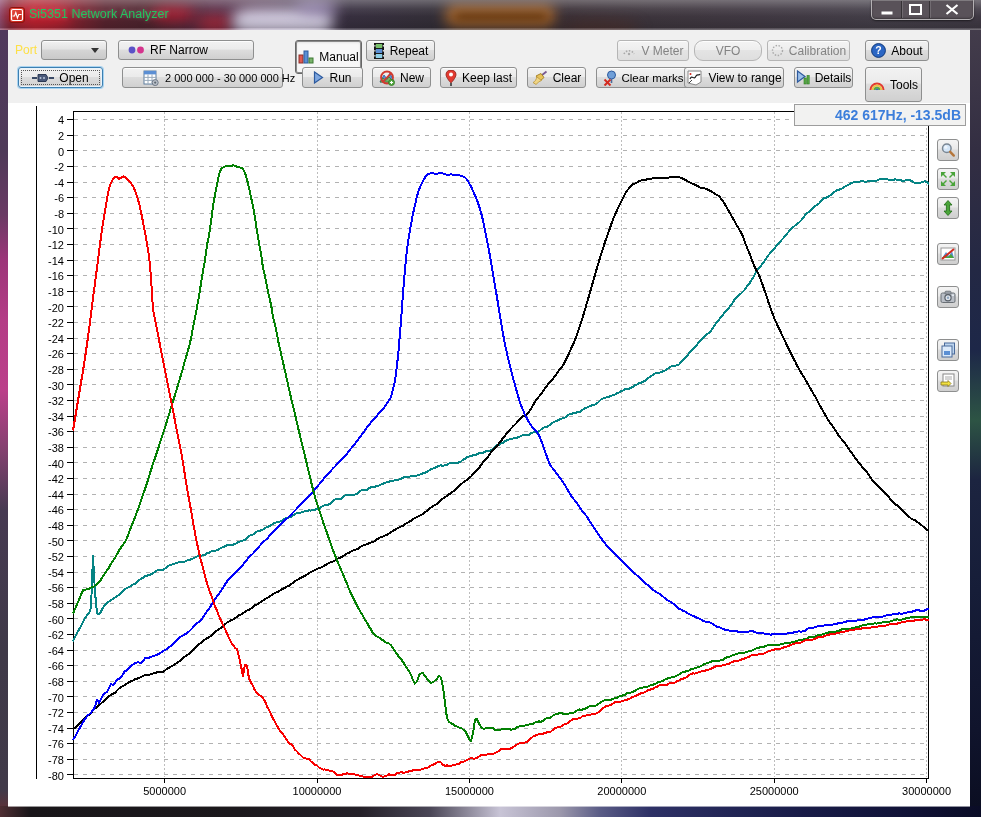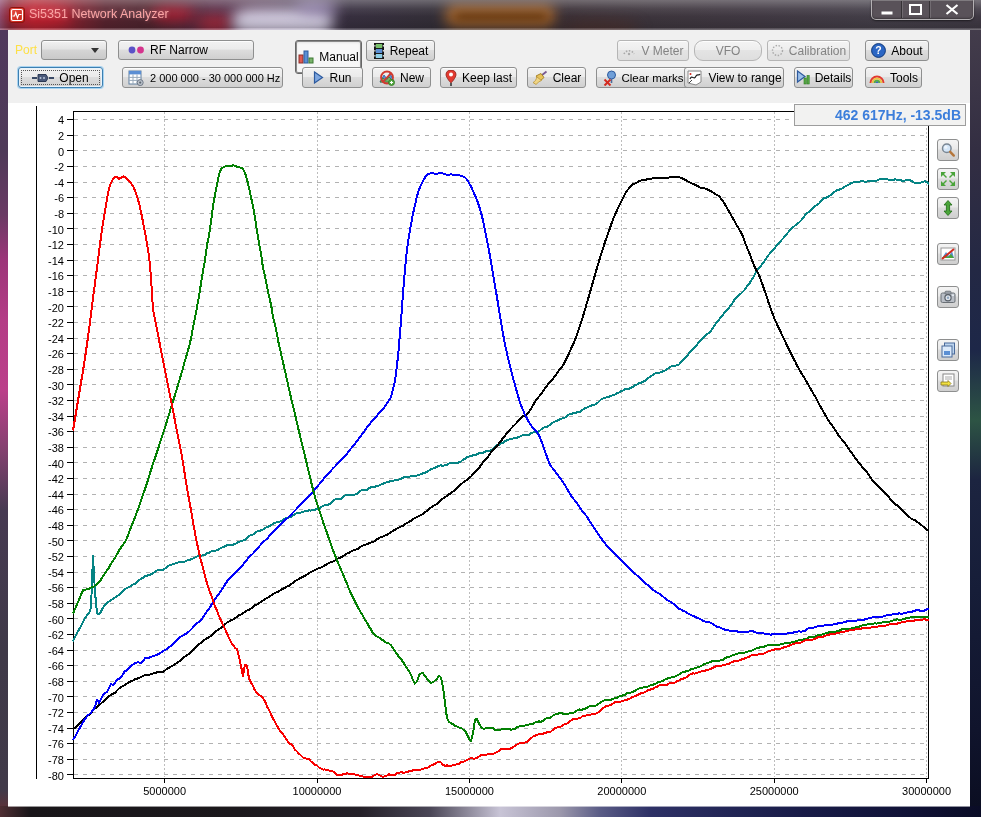--- a/index.html
+++ b/index.html
@@ -346,21 +346,21 @@
     <span style="position:absolute;left:2px;top:2px;right:2px;bottom:2px;border:1px dotted #555;border-radius:1px;"></span>
   <svg class="ic" width="22" height="10" viewBox="0 0 22 10">
     <line x1="0" y1="5" x2="5" y2="5" stroke="#3a4a66" stroke-width="2"></line>
     <line x1="17" y1="5" x2="22" y2="5" stroke="#3a4a66" stroke-width="2"></line>
     <path d="M6 1.5 L14 1.5 L16 5 L14 8.5 L6 8.5 Z" fill="#49597a" stroke="#2c3a55" stroke-width="1"></path>
     <circle cx="8.5" cy="5" r="1" fill="#b8c4d8"></circle>
       <circle cx="12" cy="5" r="1" fill="#b8c4d8"></circle>
   </svg>
   <span>Open</span>
 </div>
-<div class="btn" style="left:122px;top:67px;width:161px;height:21px;justify-content:flex-start;padding-left:5px;gap:6px;font-size:11px;">
+<div class="btn" style="left:122px;top:67px;width:161px;height:21px;justify-content:flex-start;padding-left:20px;gap:6px;font-size:11px;">
   <svg class="ic" width="16" height="16" viewBox="0 0 16 16">
     <rect x="1" y="1" width="12" height="13" fill="#fff" stroke="#5f7f9f" stroke-width="1"></rect>
     <rect x="1" y="1" width="12" height="3.4" fill="#5b8fd4"></rect>
     <line x1="1" y1="7.4" x2="13" y2="7.4" stroke="#9ab" stroke-width="1"></line>
     <line x1="1" y1="10.4" x2="13" y2="10.4" stroke="#9ab" stroke-width="1"></line>
     <line x1="5" y1="4.4" x2="5" y2="14" stroke="#9ab" stroke-width="1"></line>
     <line x1="9" y1="4.4" x2="9" y2="14" stroke="#9ab" stroke-width="1"></line>
     <circle cx="12.2" cy="12.6" r="3" fill="#b9c0c9" stroke="#707a88" stroke-width="1"></circle>
     <circle cx="12.2" cy="12.6" r="1.1" fill="#5c6670"></circle>
   </svg>
@@ -419,21 +419,21 @@
   <span>View to range</span>
 </div>
 <div class="btn" style="left:794px;top:67px;width:59px;height:21px;">
   <svg class="ic" width="14" height="15" viewBox="0 0 14 15">
     <path d="M1.5 1 L9 6.5 L1.5 12 Z" fill="#9cc0ea" stroke="#2d5a9e" stroke-width="1.2"></path>
     <rect x="8" y="8" width="2.2" height="6" fill="#58aa46" stroke="#2d7a1e" stroke-width=".6"></rect>
     <rect x="11" y="5.5" width="2.2" height="8.5" fill="#58aa46" stroke="#2d7a1e" stroke-width=".6"></rect>
   </svg>
   <span>Details</span>
 </div>
-<div class="btn" style="left:865px;top:67px;width:57px;height:21px;">
+<div class="btn" style="left:865px;top:67px;width:57px;height:35px;">
   <svg class="ic" width="16" height="13" viewBox="0 0 16 13">
     <path d="M1.5 12 A 6.5 6.5 0 0 1 14.5 12" fill="none" stroke="#e23a30" stroke-width="2"></path>
     <path d="M3.6 12 A 4.4 4.4 0 0 1 12.4 12" fill="none" stroke="#f0c040" stroke-width="2"></path>
     <path d="M5.7 12 A 2.3 2.3 0 0 1 10.3 12" fill="none" stroke="#58aa46" stroke-width="2"></path>
     <path d="M7.4 12 A 0.6 0.6 0 0 1 8.6 12" fill="none" stroke="#3a6ac0" stroke-width="1.6"></path>
   </svg>
   <span>Tools</span>
 </div>
 
 <div class="abs" id="titlebar">
@@ -448,21 +448,21 @@
 </div>
 <div class="abs" id="borderL"></div>
 <div class="abs" id="borderR"></div>
 <div class="abs" id="borderB"></div>
 <div class="abs" style="left:9px;top:7px;width:16px;height:16px;border-radius:3px;background:linear-gradient(135deg,#e85248,#c41e14);border:1px solid #8c140c;">
   <svg width="14" height="14" viewBox="0 0 14 14" style="position:absolute;left:0;top:0">
     <rect x="1.5" y="1.5" width="11" height="11" rx="1.5" fill="none" stroke="#fff" stroke-width="1.2"></rect>
     <path d="M2.5 8 L4.5 8 L5.8 4.5 L7.4 10 L8.8 6.5 L11.5 6.5" fill="none" stroke="#fff" stroke-width="1.1"></path>
   </svg>
 </div>
-<div class="abs" style="left:29px;top:7px;font-size:12.5px;color:#fca5a5;text-shadow:0 0 4px rgba(255,255,255,.35);">Si5351 Network Analyzer</div>
+<div class="abs" style="left:29px;top:7px;font-size:12.5px;color:#22c55e;text-shadow:0 0 4px rgba(255,255,255,.35);">Si5351 Network Analyzer</div>
 <div class="abs" id="winbtns">
  <div class="sep" style="left:29px"></div>
  <div class="sep" style="left:57px"></div>
  <svg class="abs" style="left:0;top:0" width="103" height="20">
    <rect x="9.5" y="11.5" width="11" height="3" fill="#fff"></rect>
    <rect x="38" y="5" width="11" height="9" fill="none" stroke="#fff" stroke-width="2"></rect>
    <g stroke="#fff" stroke-width="2.2">
         <line x1="74.5" y1="5" x2="85.5" y2="14"></line>
         <line x1="85.5" y1="5" x2="74.5" y2="14"></line>
       </g>

